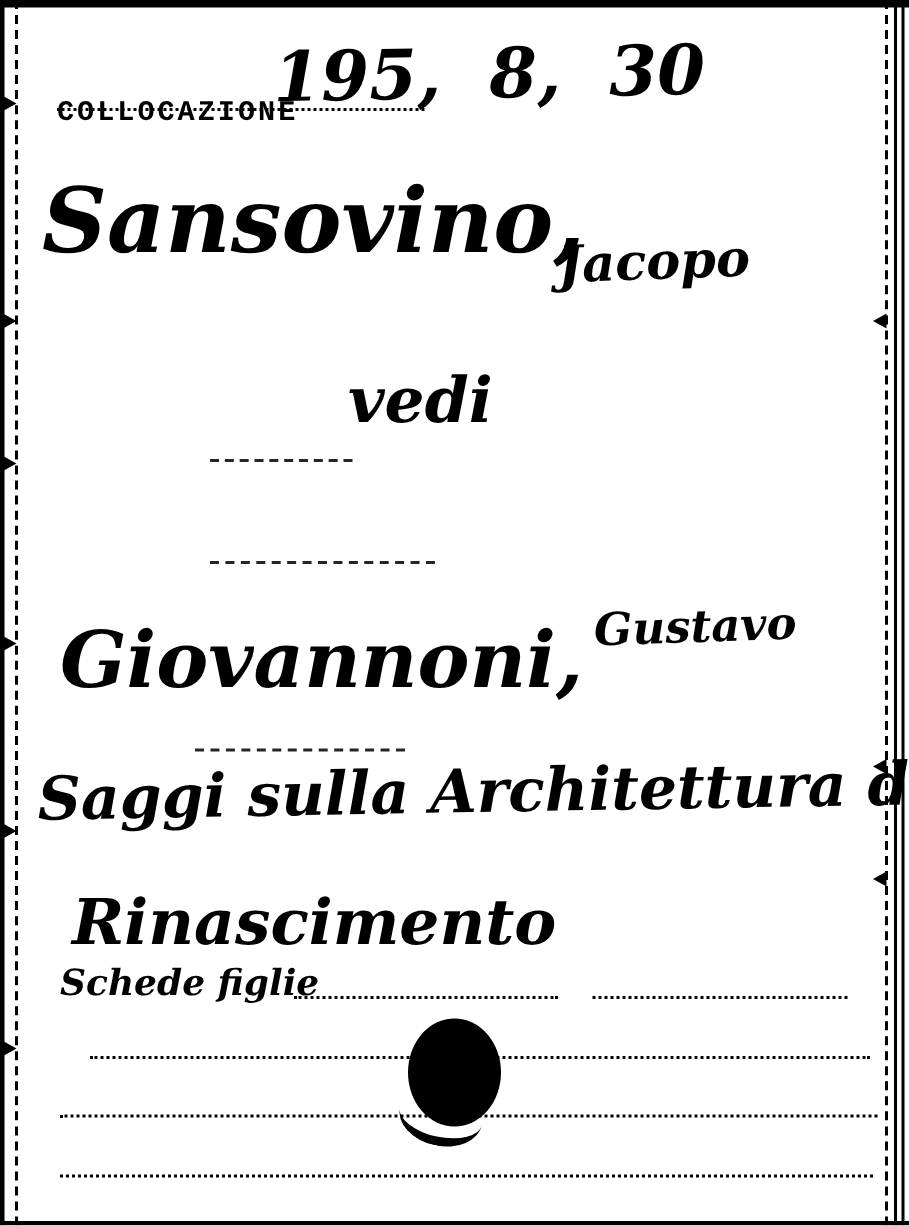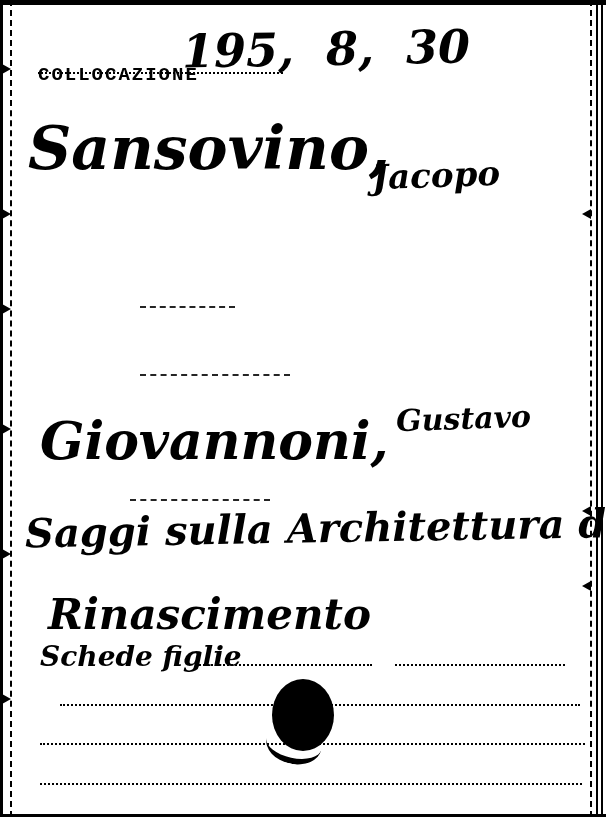--- a/index.html
+++ b/index.html
@@ -23,21 +23,21 @@
   .regmark.right{border-right:9px solid #000;}
   
   .colloc-label{
     position:absolute;left:38px;top:64px;
     font-size:19px;letter-spacing:2px;font-weight:bold;
     font-family:Liberation Mono, monospace;
   }
   .colloc-underline{position:absolute;left:38px;top:72px;width:245px;height:0;border-bottom:2px dotted #000;}
   .schede-label{
     position:absolute;left:40px;top:640px;
-    font-size:28px;font-style:italic;font-weight:bold;
+    font-size:24px;font-style:italic;font-weight:bold;
     font-family:"DejaVu Serif",serif;
   }
   
   .hand{
     font-family:"DejaVu Serif",serif;
     font-style:italic;font-weight:bold;
     white-space:nowrap;line-height:1;
   }
   .colloc-value{position:absolute;left:182px;top:26px;font-size:46px;word-spacing:16px;transform:rotate(-1deg);}
   .surname-main{position:absolute;left:28px;top:118px;font-size:60px;}
@@ -84,20 +84,21 @@
   <div class="regmark right" style="left:582px;top:506px;"></div>
   <div class="regmark right" style="left:582px;top:581px;"></div>
 
   <span class="colloc-label">COLLOCAZIONE</span>
   <div class="colloc-underline"></div>
   <span class="hand colloc-value">195, 8, 30</span>
 
   <span class="hand surname-main">Sansovino,</span>
   <span class="hand firstname-main">Jacopo</span>
 
+  <span class="hand vedi">vedi</span>
   <div class="frag" style="left:140px;top:306px;width:95px;"></div>
 
   <div class="frag" style="left:140px;top:374px;width:150px;"></div>
   <span class="hand surname-ref">Giovannoni,</span>
   <span class="hand firstname-ref">Gustavo</span>
 
   <div class="frag" style="left:130px;top:499px;width:140px;"></div>
   <span class="hand title1">Saggi sulla Architettura del</span>
   <span class="hand title2">Rinascimento</span>
 

